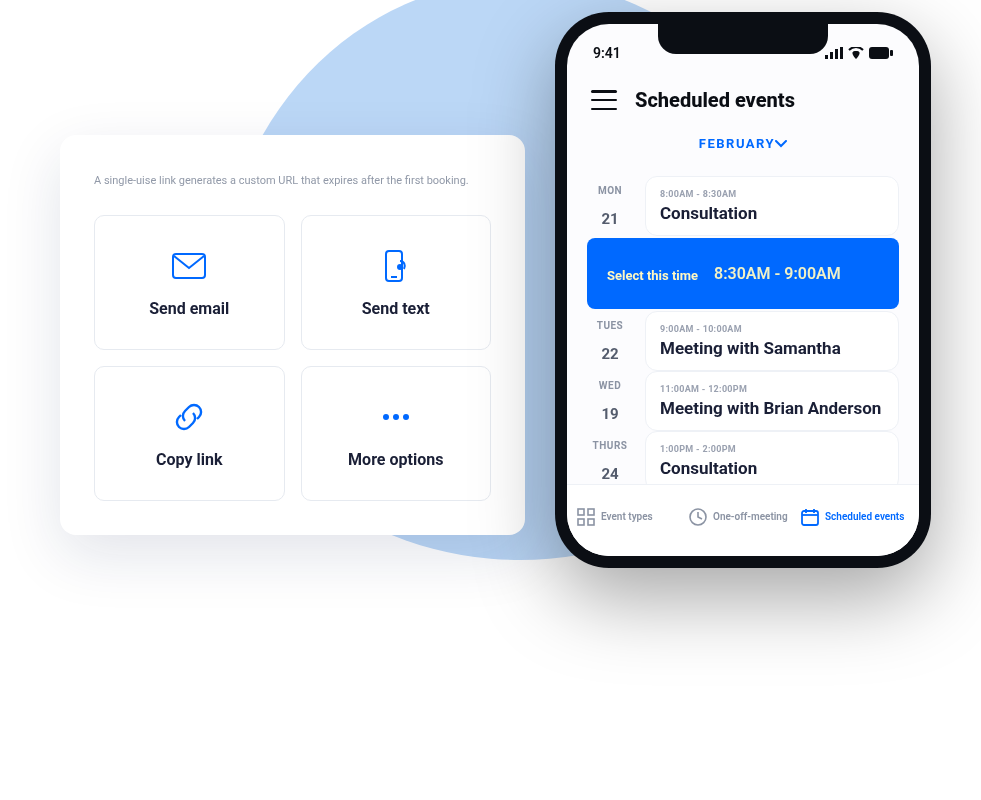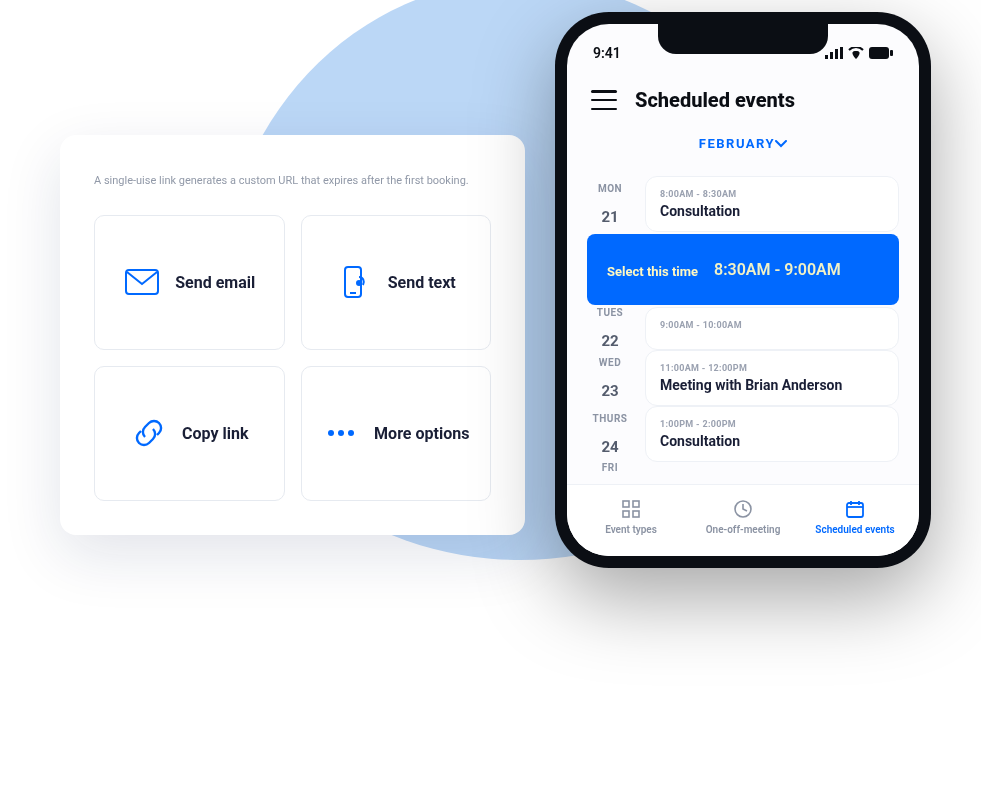--- a/index.html
+++ b/index.html
@@ -51,21 +51,21 @@
     .action-grid {
       display: grid;
       grid-template-columns: 1fr 1fr;
       gap: 16px;
     }
     .action-tile {
       border: 1px solid #e6eaf0;
       border-radius: 10px;
       height: 135px;
       display: flex;
-      flex-direction: row;
+      flex-direction: column;
       align-items: center;
       justify-content: center;
       gap: 14px;
       cursor: pointer;
       background:#fff;
     }
     .action-tile .icon-wrap {
       width: 38px;
       height: 38px;
       display: flex;
@@ -162,21 +162,21 @@
 
     .event-card {
       flex:1;
       background:#fff;
       border:1px solid #eef1f6;
       border-radius:12px;
       padding:12px 14px;
       cursor:pointer;
     }
     .event-time { font-size:9px; font-weight:700; letter-spacing:0.3px; color:#9aa1b0; margin-bottom:4px;}
-    .event-name { font-size:14px; font-weight:700; color:#1a1f36; }
+    .event-name { font-size:17px; font-weight:700; color:#1a1f36; }
 
     .select-time-card {
       background:#0069FF;
       color:#fef9c3;
       border-radius:8px;
       padding:26px 20px;
       display:flex;
       align-items:flex-end;
       gap:16px;
       font-size:13px;
@@ -192,21 +192,21 @@
       bottom:0; left:0; right:0;
       height:72px;
       border-top:1px solid #eef1f6;
       background:#fff;
       display:flex;
       justify-content:space-around;
       align-items:center;
       padding: 6px 8px 14px 8px;
     }
     .tab {
-      display:flex; flex-direction:column; align-items:center; gap:4px;
+      display:flex; flex-direction:row; align-items:center; gap:4px;
       font-size:10px; font-weight:600; color:#8b93a3; cursor:pointer; flex:1;
     }
     .tab.active { color:#0069FF; }
     .tab .tab-icon { width:22px; height:22px; display:flex; align-items:center; justify-content:center;}
   </style>
 </head>
 <body>
 
 <div class="blob"></div>
 
@@ -318,27 +318,28 @@
         <span class="st-time">8:30AM - 9:00AM</span>
       </div>
 
       <div class="event-row">
         <div class="date-col">
           <div class="date-weekday">TUES</div>
           <div class="date-daynum">22</div>
         </div>
         <div class="event-card">
           <div class="event-time">9:00AM - 10:00AM</div>
+          <div class="event-name">Meeting with Samantha</div>
         </div>
       </div>
 
       <div class="event-row">
         <div class="date-col">
           <div class="date-weekday">WED</div>
-          <div class="date-daynum">23</div>
+          <div class="date-daynum">19</div>
         </div>
         <div class="event-card">
           <div class="event-time">11:00AM - 12:00PM</div>
           <div class="event-name">Meeting with Brian Anderson</div>
         </div>
       </div>
 
       <div class="event-row">
         <div class="date-col">
           <div class="date-weekday">THURS</div>

